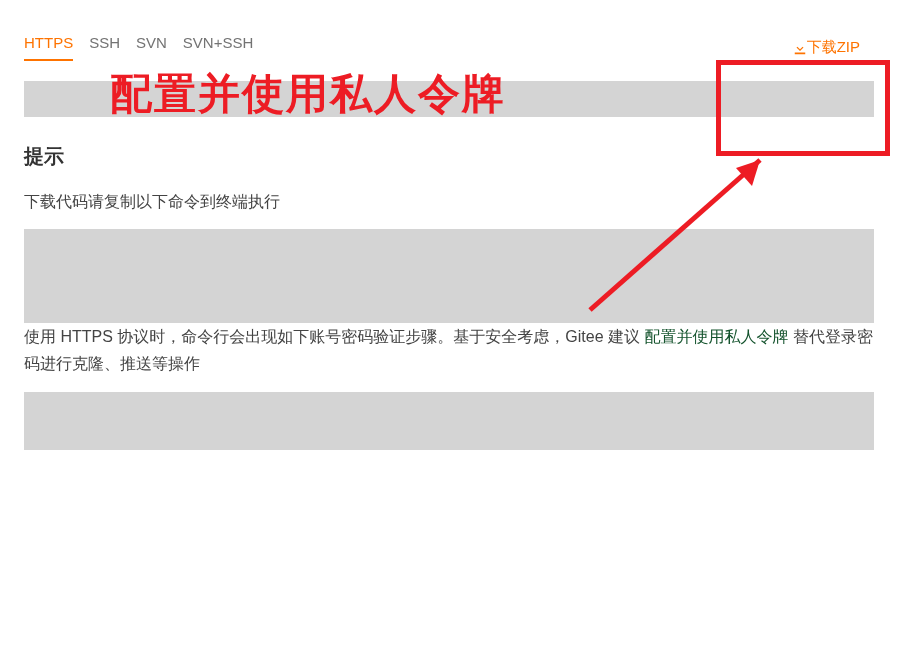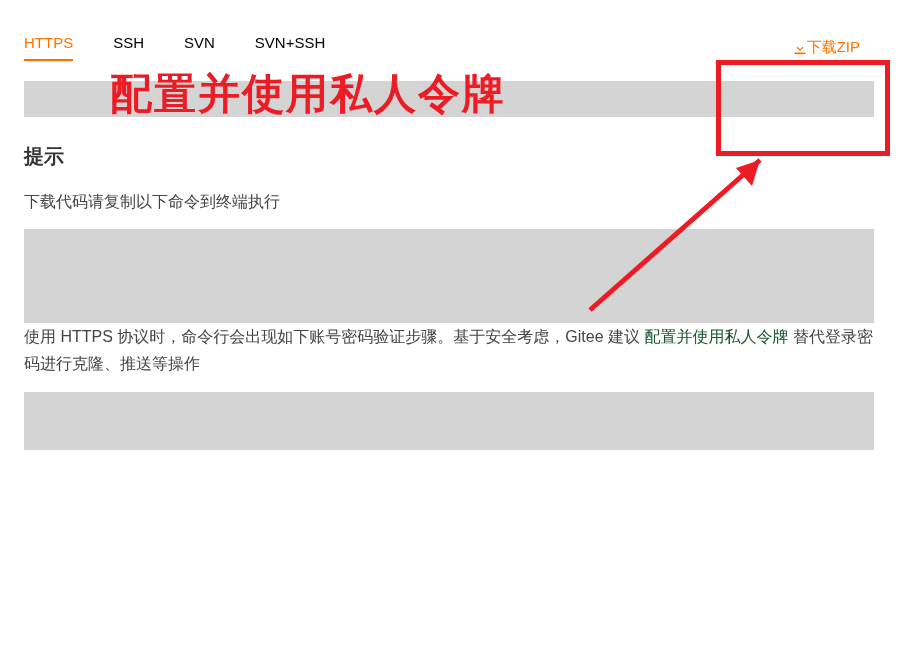--- a/index.html
+++ b/index.html
@@ -38,26 +38,26 @@
       padding: 0 24px;
     }
     .tab-row {
       display: flex;
       align-items: center;
       padding: 30px 0 16px 0;
       position: relative;
     }
     .tabs {
       display: flex;
-      gap: 40px;
+      gap: 16px;
       align-items: center;
     }
     .tab {
       font-size: 15px;
-      color: #000000;
+      color: #737373;
       cursor: pointer;
       padding-bottom: 8px;
       border-bottom: 2px solid transparent;
     }
     .tab.active {
       color: #fe7300;
       border-bottom-color: #fe7300;
     }
     .download-zip {
       margin-left: auto;

